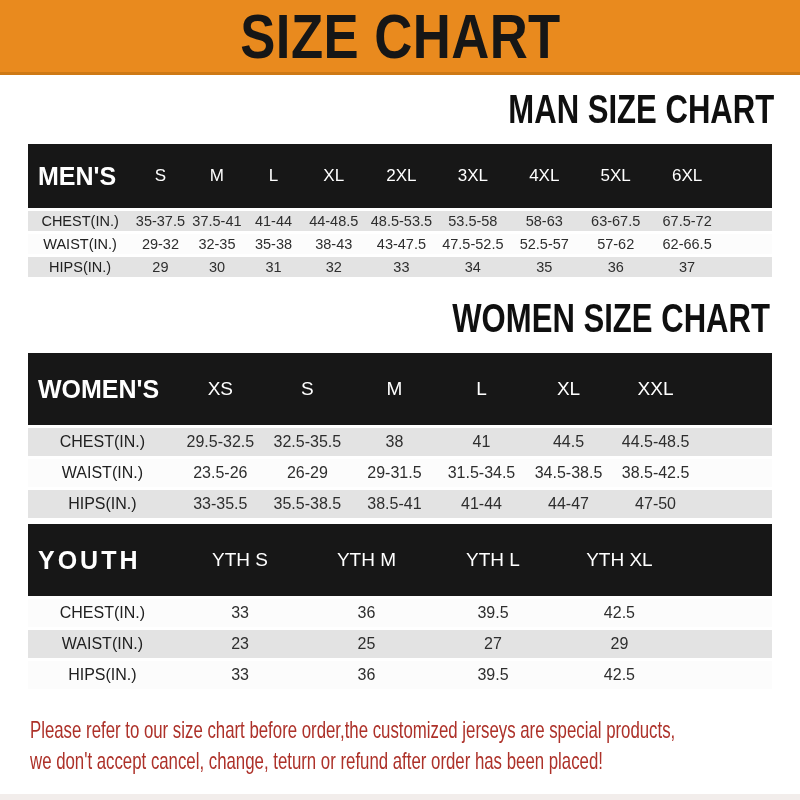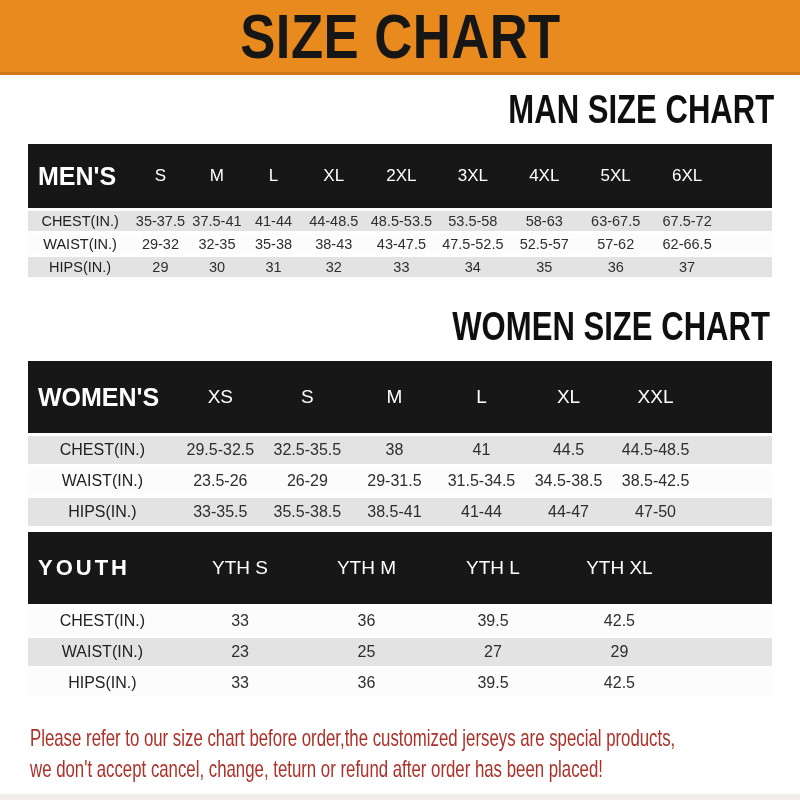--- a/index.html
+++ b/index.html
@@ -27,40 +27,40 @@
   }
 
   
   .section-heading { text-align: right; margin: 14px 0 10px 0; }
   .section-heading .ht {
     display: inline-block;
     font-size: 37px; font-weight: bold; color: #0f0f0f;
     transform: scale(0.84, 1.1);
     white-space: nowrap;
   }
-  .sec-women .section-heading { margin-top: 26px; }
+  .sec-women .section-heading { margin-top: 18px; }
   .sec-youth .section-heading { margin-top: 40px; }
 
   
   table {
     width: 744px; margin: 0 auto;
     border-collapse: separate; border-spacing: 0 3px;
     table-layout: fixed;
   }
   thead th {
     background: #171717; color: #ffffff;
     font-weight: normal; text-align: center;
     padding: 16px; white-space: nowrap;
   }
   th.bar-label { text-align: left; padding-left: 10px; font-weight: bold; }
   .t-men  thead th { height: 32px; font-size: 17px; }
   .t-women thead th, .t-youth thead th { height: 40px; font-size: 19px; }
   .t-men  th.bar-label { font-size: 25px; }
   .t-women th.bar-label { font-size: 25px; }
-  .t-youth th.bar-label { font-size: 22px; letter-spacing: 3px; }
+  .t-youth th.bar-label { font-size: 25px; letter-spacing: 3px; }
 
   tbody td {
     text-align: center; color: #2e2e2e;
     padding: 0; white-space: nowrap;
   }
   .t-men  tbody td { height: 20px; font-size: 14.5px; }
   .t-women tbody td, .t-youth tbody td { height: 28px; font-size: 16px; }
   tr.row-gray  td { background: #E3E3E3; }
   tr.row-white td { background: #FCFCFC; }
   td.row-label { color: #212121; }

